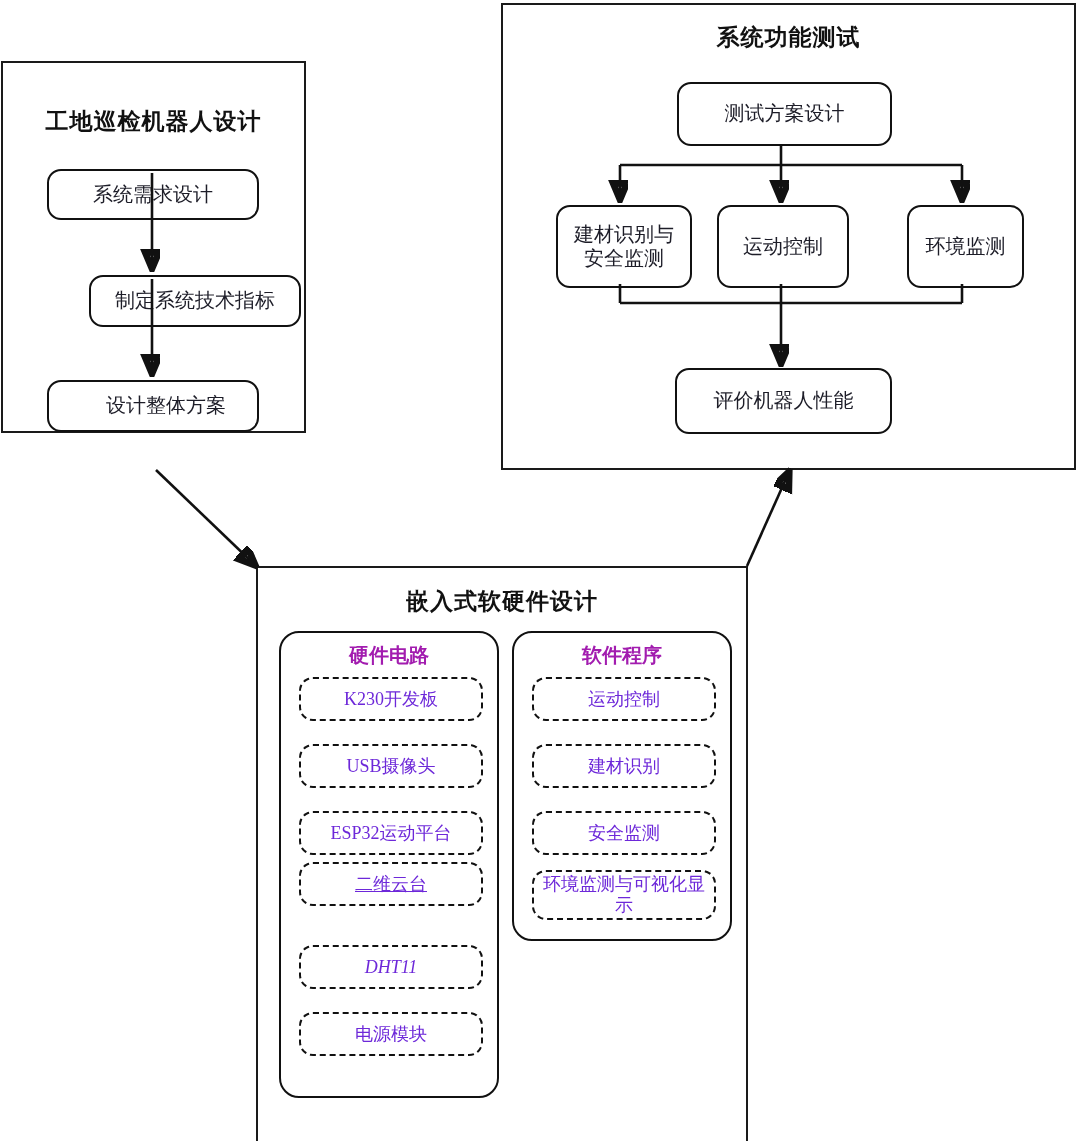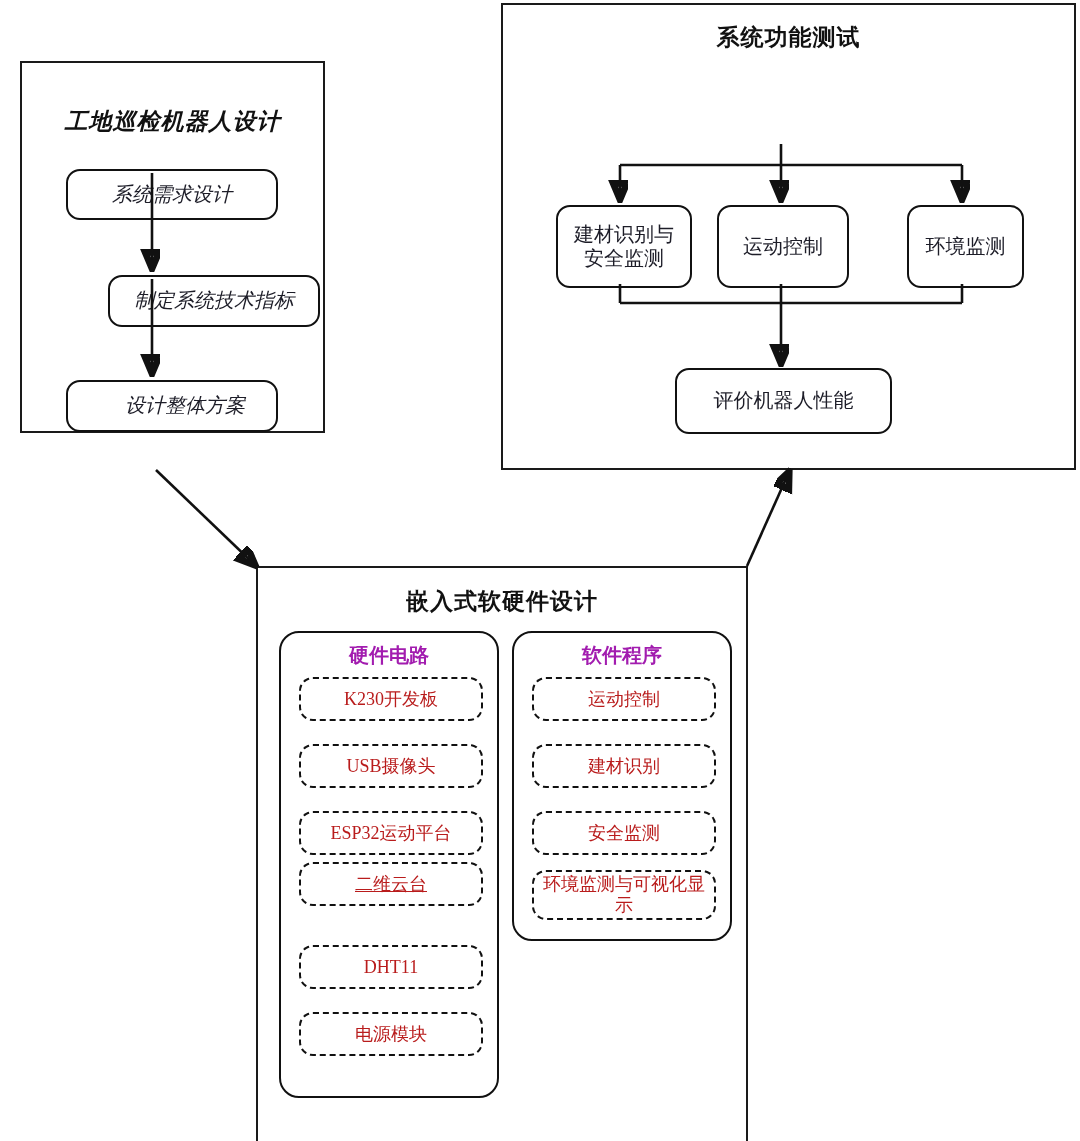--- a/index.html
+++ b/index.html
@@ -76,21 +76,21 @@
     border: 2px dashed #111111;
     border-radius: 14px;
     background: #ffffff;
     display: flex;
     align-items: center;
     justify-content: center;
     text-align: center;
     font-family: "Liberation Serif", "DejaVu Serif", serif;
     font-size: 18px;
     line-height: 1.15;
-    color: #b91c1c;
+    color: #6d28d9;
     padding: 1px 3px;
   }
   svg.edges {
     position: absolute;
     left: 0;
     top: 0;
     width: 1080px;
     height: 1141px;
     pointer-events: none;
     overflow: visible;
@@ -99,39 +99,42 @@
     stroke: #111111;
     stroke-width: 2.6;
     fill: none;
   }
 </style>
 </head>
 <body>
 
 <div id="canvas">
 
-  <div class="panel" style="left:20px; top:61px; width:305px; height:372px;font-style:italic;">
+  <div class="panel" style="left:1px; top:61px; width:305px; height:372px;">
     <div class="panel-title" style="top:43px;">工地巡检机器人设计</div>
 
     <div class="node" style="left:44px; top:106px; width:212px; height:51px;">
       <span>系统需求设计</span>
     </div>
 
     <div class="node" style="left:44px; top:212px; width:212px; height:52px;margin-left:42px;">
       <span>制定系统技术指标</span>
     </div>
 
     <div class="node" style="left:44px; top:317px; width:212px; height:52px;padding-left:30px;">
       <span>设计整体方案</span>
     </div>
   </div>
 
   <div class="panel" style="left:501px; top:3px; width:575px; height:467px;">
     <div class="panel-title" style="top:17px;">系统功能测试</div>
 
+    <div class="node" style="left:174px; top:77px; width:215px; height:64px;">
+      <span>测试方案设计</span>
+    </div>
 
     <div class="node" style="left:53px; top:200px; width:136px; height:83px;">
       <span>
         <span>建材识别与</span><br>
         <span>安全监测</span>
       </span>
     </div>
 
     <div class="node" style="left:214px; top:200px; width:132px; height:83px;">
       <span>运动控制</span>
@@ -157,21 +160,21 @@
       </div>
       <div class="dashed-node" style="left:18px; top:111px; width:184px; height:44px;">
         <span>USB摄像头</span>
       </div>
       <div class="dashed-node" style="left:18px; top:178px; width:184px; height:44px;">
         <span>ESP32运动平台</span>
       </div>
       <div class="dashed-node" style="left:18px; top:229px; width:184px; height:44px;text-decoration:underline;">
         <span>二维云台</span>
       </div>
-      <div class="dashed-node" style="left:18px; top:312px; width:184px; height:44px;">
+      <div class="dashed-node" style="left:18px; top:312px; width:184px; height:44px;font-style:italic;">
         <span>DHT11</span>
       </div>
       <div class="dashed-node" style="left:18px; top:379px; width:184px; height:44px;">
         <span>电源模块</span>
       </div>
     </div>
 
     <div class="group-box" style="left:254px; top:63px; width:220px; height:310px;">
       <div class="group-title" style="top:9px;">软件程序</div>
 

